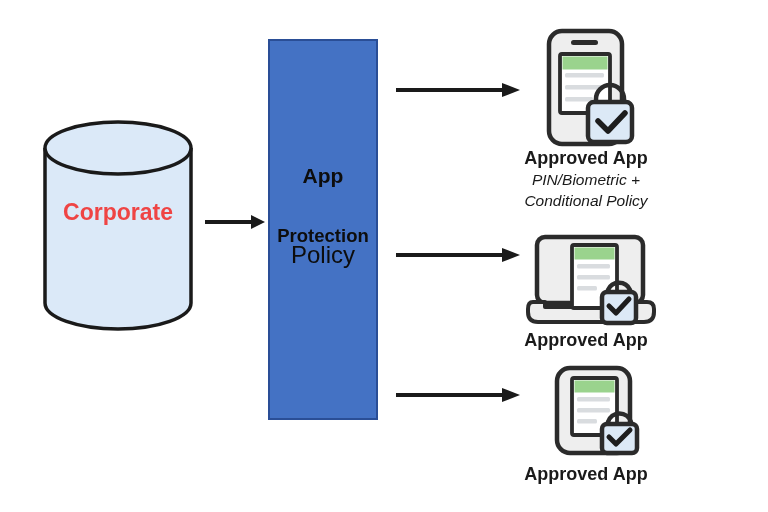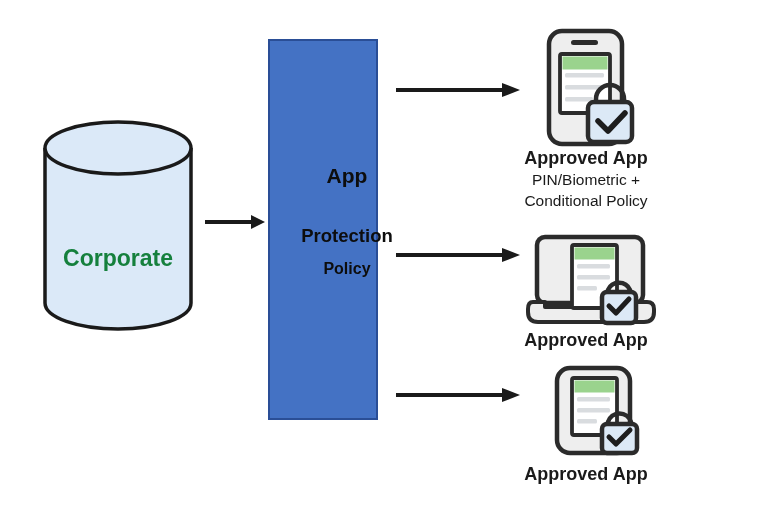--- a/index.html
+++ b/index.html
@@ -4,35 +4,35 @@
 <style>
   html,body{margin:0;padding:0;background:#fff;}
   .canvas{
     position:relative;width:768px;height:512px;background:#ffffff;
     font-family:"Liberation Sans","DejaVu Sans",sans-serif;overflow:hidden;color:#1a1a1a;
   }
   .abs{position:absolute;}
   
   .cyl-label{
     left:40px;top:197px;width:156px;text-align:center;
-    font-size:23px;font-weight:700;line-height:30px;color:#15803d;margin-top:46px;
+    font-size:23px;font-weight:700;line-height:30px;color:#ef4444;
   }
   
   .policy-box{
     left:268px;top:39px;width:110px;height:381px;box-sizing:border-box;
     background:#4472c4;border:2px solid #2a4e96;
   }
-  .policy-line{position:absolute;left:0;width:100%;text-align:center;color:#0d0d0d;padding-left:24px;}
+  .policy-line{position:absolute;left:0;width:100%;text-align:center;color:#0d0d0d;}
   .policy-line.l0{top:123px;font-size:21px;font-weight:700;}
   .policy-line.l1{top:184px;font-size:18.5px;font-weight:600;}
-  .policy-line.l2{top:219px;font-size:16px;font-weight:700;}
+  .policy-line.l2{top:200px;font-size:24px;font-weight:400;}
   
   .target-label{left:478px;width:216px;text-align:center;}
   .tl-main{font-size:18px;font-weight:600;line-height:22px;text-align:center;}
-  .tl-sub{font-size:15.5px;font-weight:500;line-height:21px;}
+  .tl-sub{font-size:15.5px;font-weight:500;line-height:21px;font-style:italic;}
   svg{display:block;}
 </style>
 </head>
 <body>
 
 <div class="canvas">
 
   <svg class="abs" style="left:40px;top:118px;" width="156" height="216" viewBox="0 0 156 216">
     <path d="M5,30 V185 A73,26 0 0 0 151,185 V30" fill="#dbe9f8" stroke="#1a1a1a" stroke-width="3.5"></path>
     <ellipse cx="78" cy="30" rx="73" ry="26" fill="#dbe9f8" stroke="#1a1a1a" stroke-width="3.5"></ellipse>

